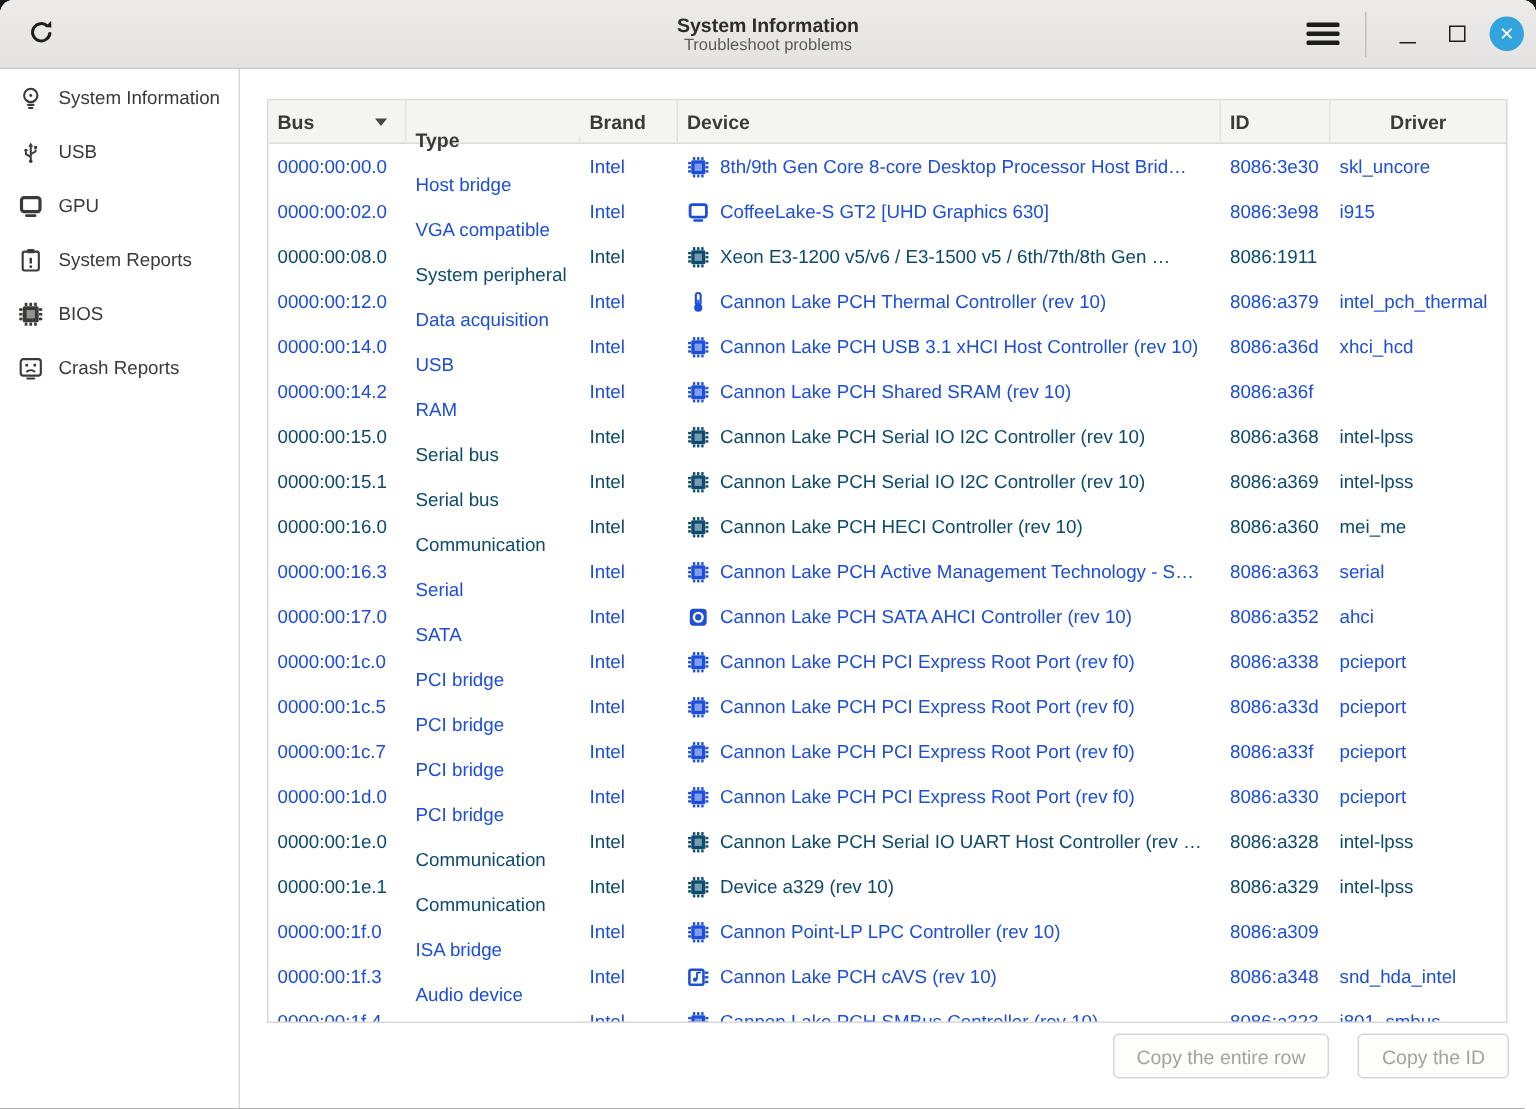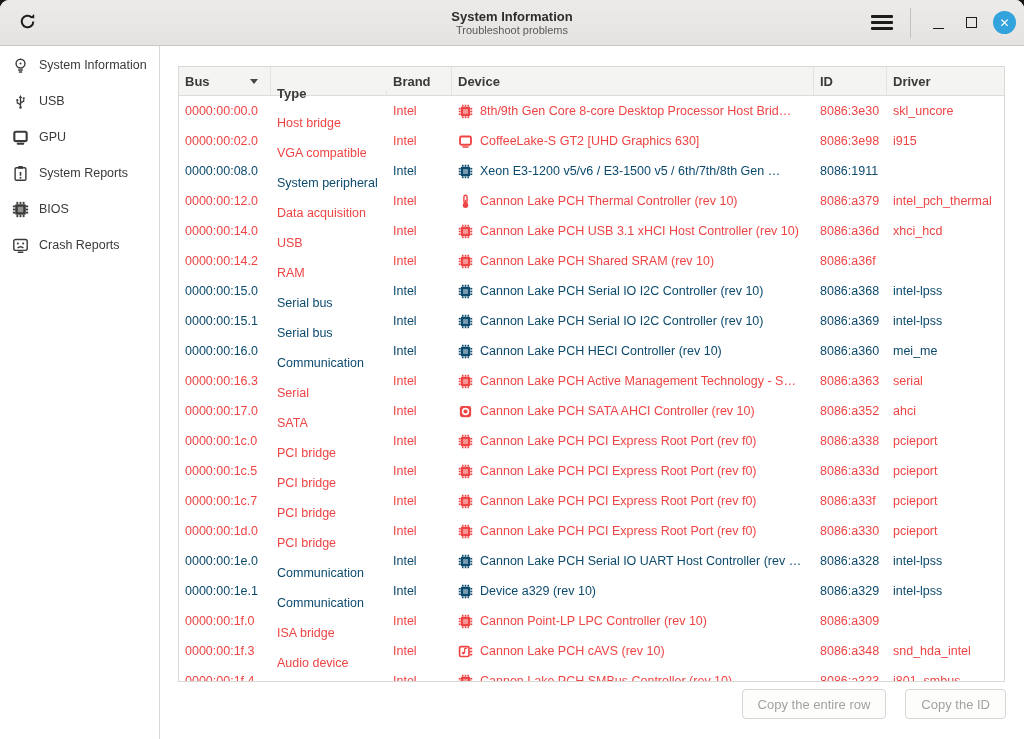--- a/index.html
+++ b/index.html
@@ -48,25 +48,25 @@
   .side-item.selected{background:var(--accent,#2098d7);color:#fff;
     outline:1px dashed rgba(10,70,110,0.55);outline-offset:-2px;}
   .main{flex:1;position:relative;background:#fff;min-width:0;}
   
   .tableWrap{position:absolute;left:18px;top:20px;width:827px;height:616px;
     border:1px solid #d9d9d7;box-sizing:border-box;overflow:hidden;background:#fff;}
   .thead{display:flex;height:29px;background:#f4f4f2;border-bottom:1px solid #dcdcda;
     box-sizing:border-box;}
   .th{display:flex;align-items:center;font-size:13px;font-weight:bold;color:#3a3a38;
     padding:0 6px;border-right:1px solid #e3e3e1;box-sizing:border-box;cursor:pointer;}
-  .th:last-child{border-right:none;}
+  .th:last-child{border-right:none;justify-content:center;}
   .sort-arrow{margin-left:auto;margin-right:6px;width:0;height:0;
     border-left:4.5px solid transparent;border-right:4.5px solid transparent;
     border-top:5.5px solid #474745;}
-  .row{display:flex;height:30px;align-items:center;font-size:12.5px;color:#ef4444;cursor:default;}
+  .row{display:flex;height:30px;align-items:center;font-size:12.5px;color:#1d4ed8;cursor:default;}
   .row.dim{color:#0c4a6e;}
   .cell{padding:0 6px;white-space:nowrap;overflow:hidden;box-sizing:border-box;flex:0 0 auto;}
   .c0{width:92px;}.c1{width:116px;margin-top:24px;}.c2{width:65px;}.c3{width:362px;display:flex;align-items:center;gap:7px;}
   .c4{width:73px;}.c5{flex:1 1 auto;}
   .d-icon{width:15px;height:15px;flex:0 0 15px;display:flex;align-items:center;}
   .d-text{overflow:hidden;white-space:nowrap;}
   
   .footer-buttons{position:absolute;right:18px;bottom:20px;display:flex;gap:19px;}
   .footer-buttons button{
     height:30px;padding:0 15px;font-size:13px;color:#a2a2a0;

